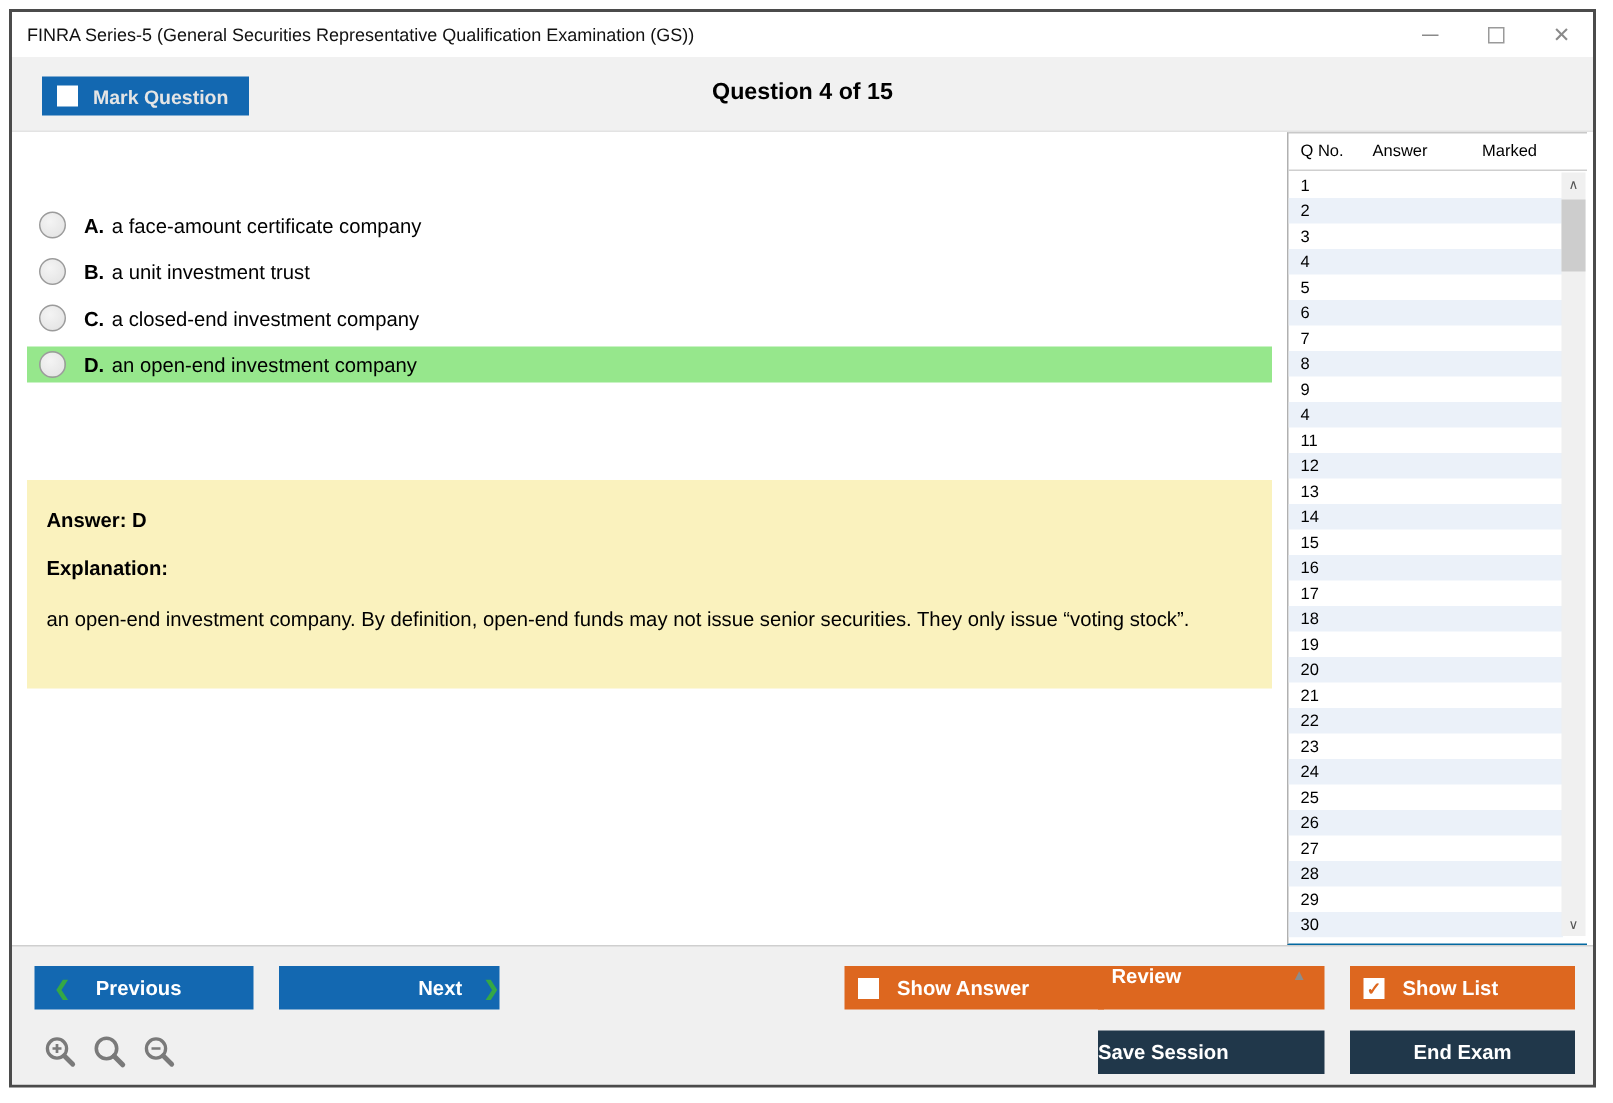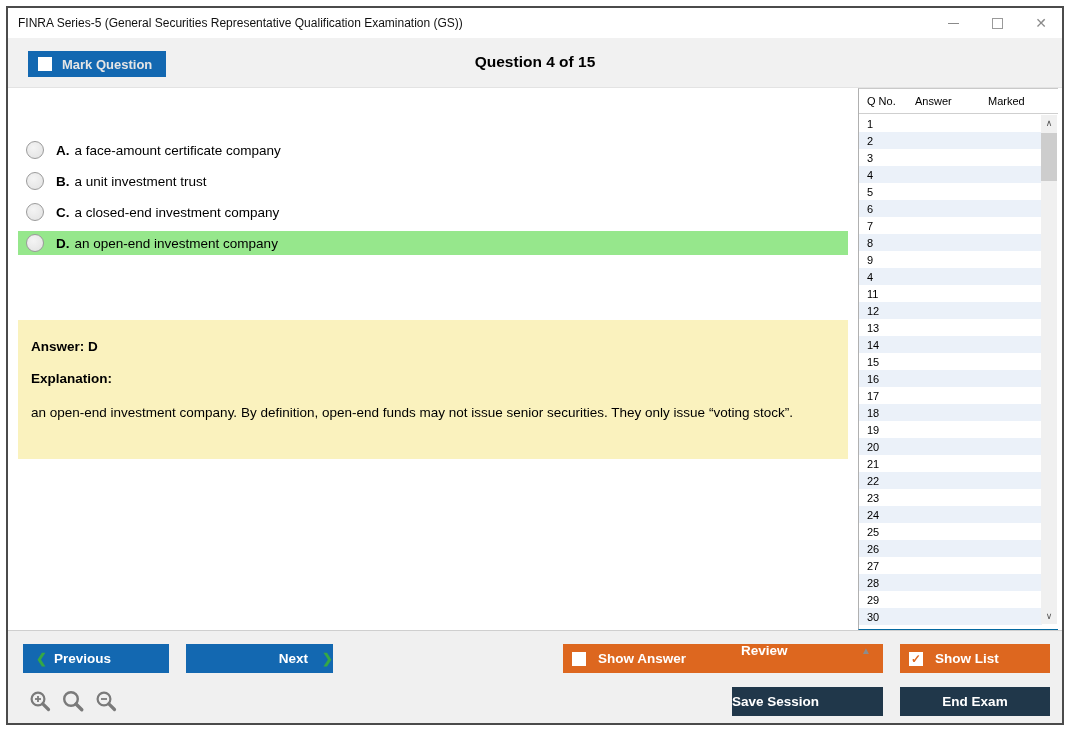--- a/index.html
+++ b/index.html
@@ -64,21 +64,21 @@
   .vs-down { bottom: 0; }
   .vs-thumb { position: absolute; left: 0; top: 18px; width: 16px; height: 48px; background: #cdcdcd; cursor: pointer; }
   
   .footer { position: absolute; left: 0; top: 622px; right: 0; height: 96px; background: #f0f0f0; border-top: 1px solid #cfcfcf; }
   .fbtn { position: absolute; height: 29px; border: none; display: flex; align-items: center; color: #fff; font-size: 13.5px; font-weight: bold; cursor: pointer; font-family: inherit; }
   .blue { background: #1368b1; }
   .orange { background: #dd671f; }
   .navy { background: #20374a; font-weight: 600; }
   .chev { color: #35a845; font-size: 13px; font-weight: bold; line-height: 1; }
   .btn-prev { left: 15px; top: 13px; width: 146px; padding-left: 13px; }
-  .btn-prev .lbl { margin-left: 7px; }
+  .btn-prev .lbl { margin-left: 17px; }
   .btn-next { left: 178px; top: 13px; width: 147px; justify-content: flex-end; }
   .btn-next .lbl { margin-left: 34px; }
   .btn-next .chev { margin-left: 14px; }
   .btn-showanswer { left: 555px; top: 13px; width: 173px; padding-left: 9px; gap: 12px; }
   .btn-review { left: 724px; top: 13px; width: 151px; padding: 0 12px 16px 9px; justify-content: space-between; }
   .caret { color: #8c8c8c; font-size: 10px; line-height: 1; }
   .btn-showlist { left: 892px; top: 13px; width: 150px; padding-left: 9px; gap: 12px; }
   .btn-save { left: 724px; top: 56px; width: 151px; justify-content: flex-start; }
   .btn-end { left: 892px; top: 56px; width: 150px; justify-content: center; }
   .zoom-group { position: absolute; left: 20px; top: 58px; display: flex; align-items: center; gap: 7px; }

